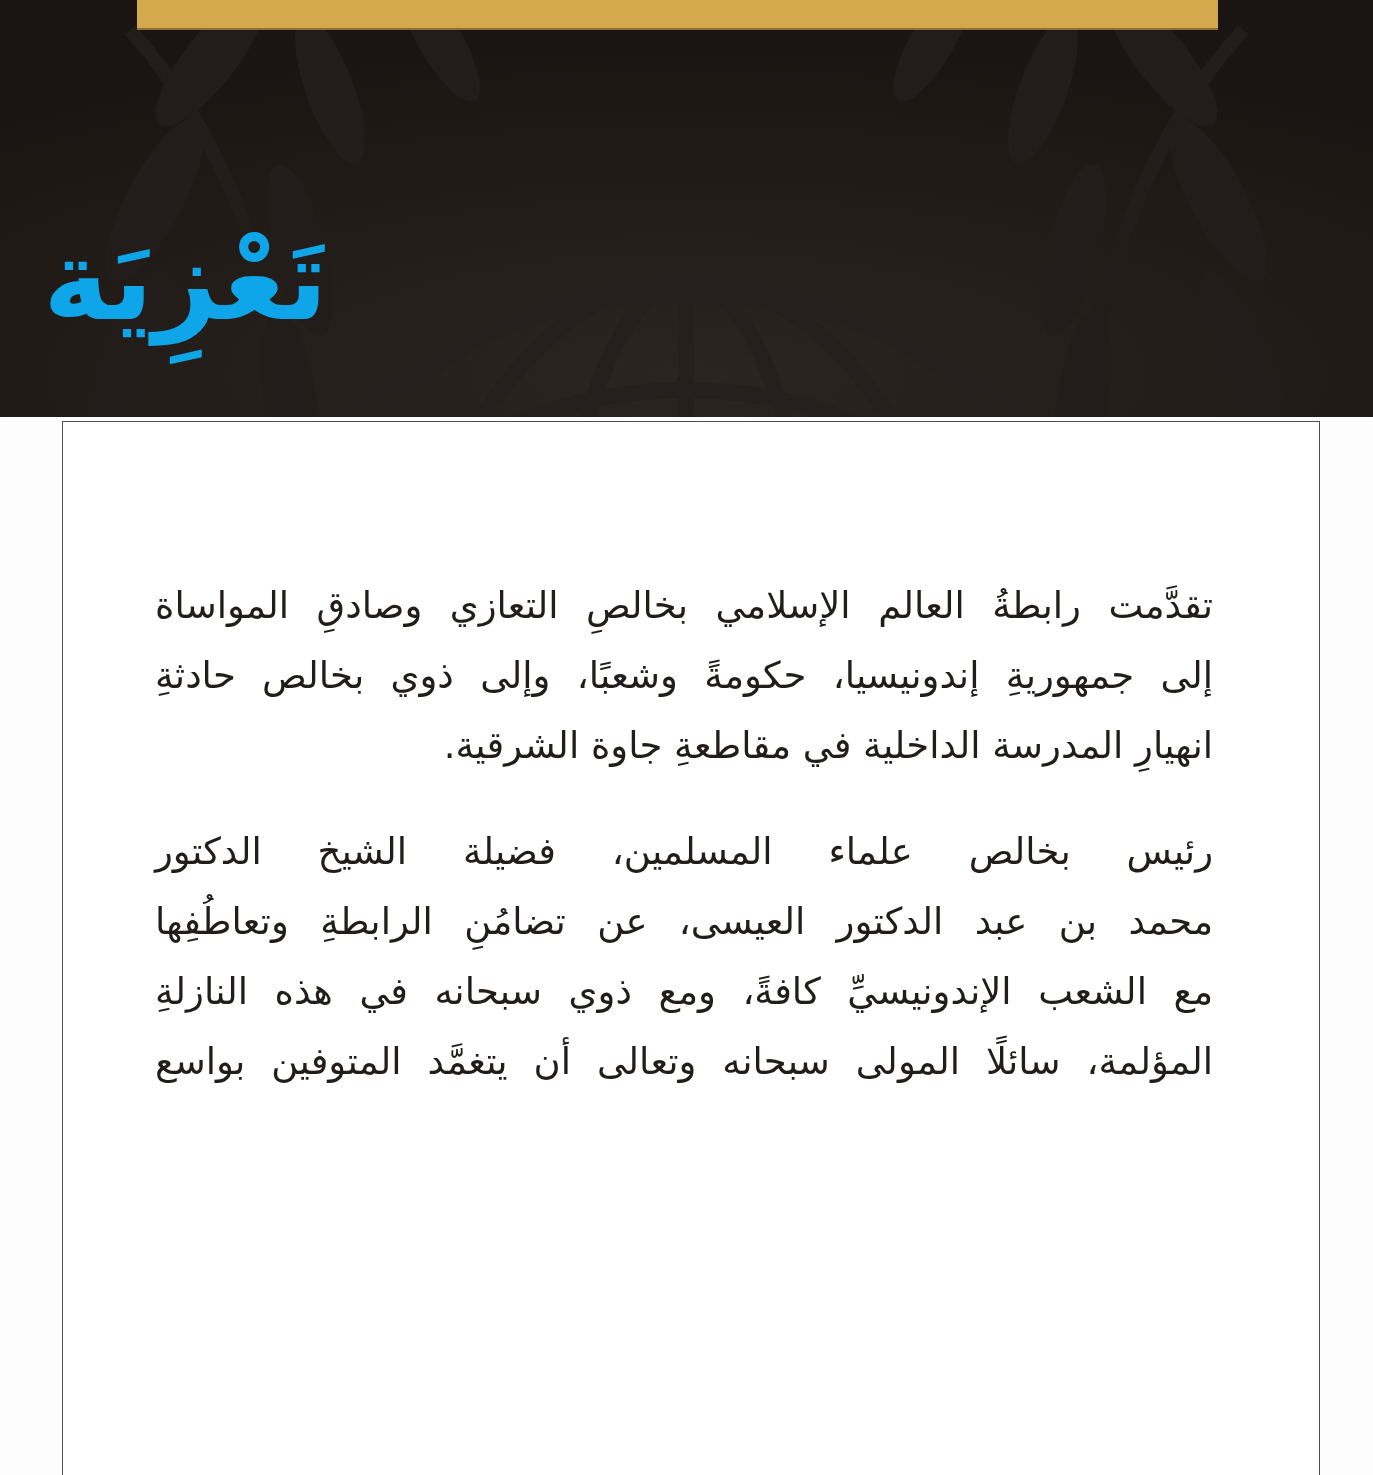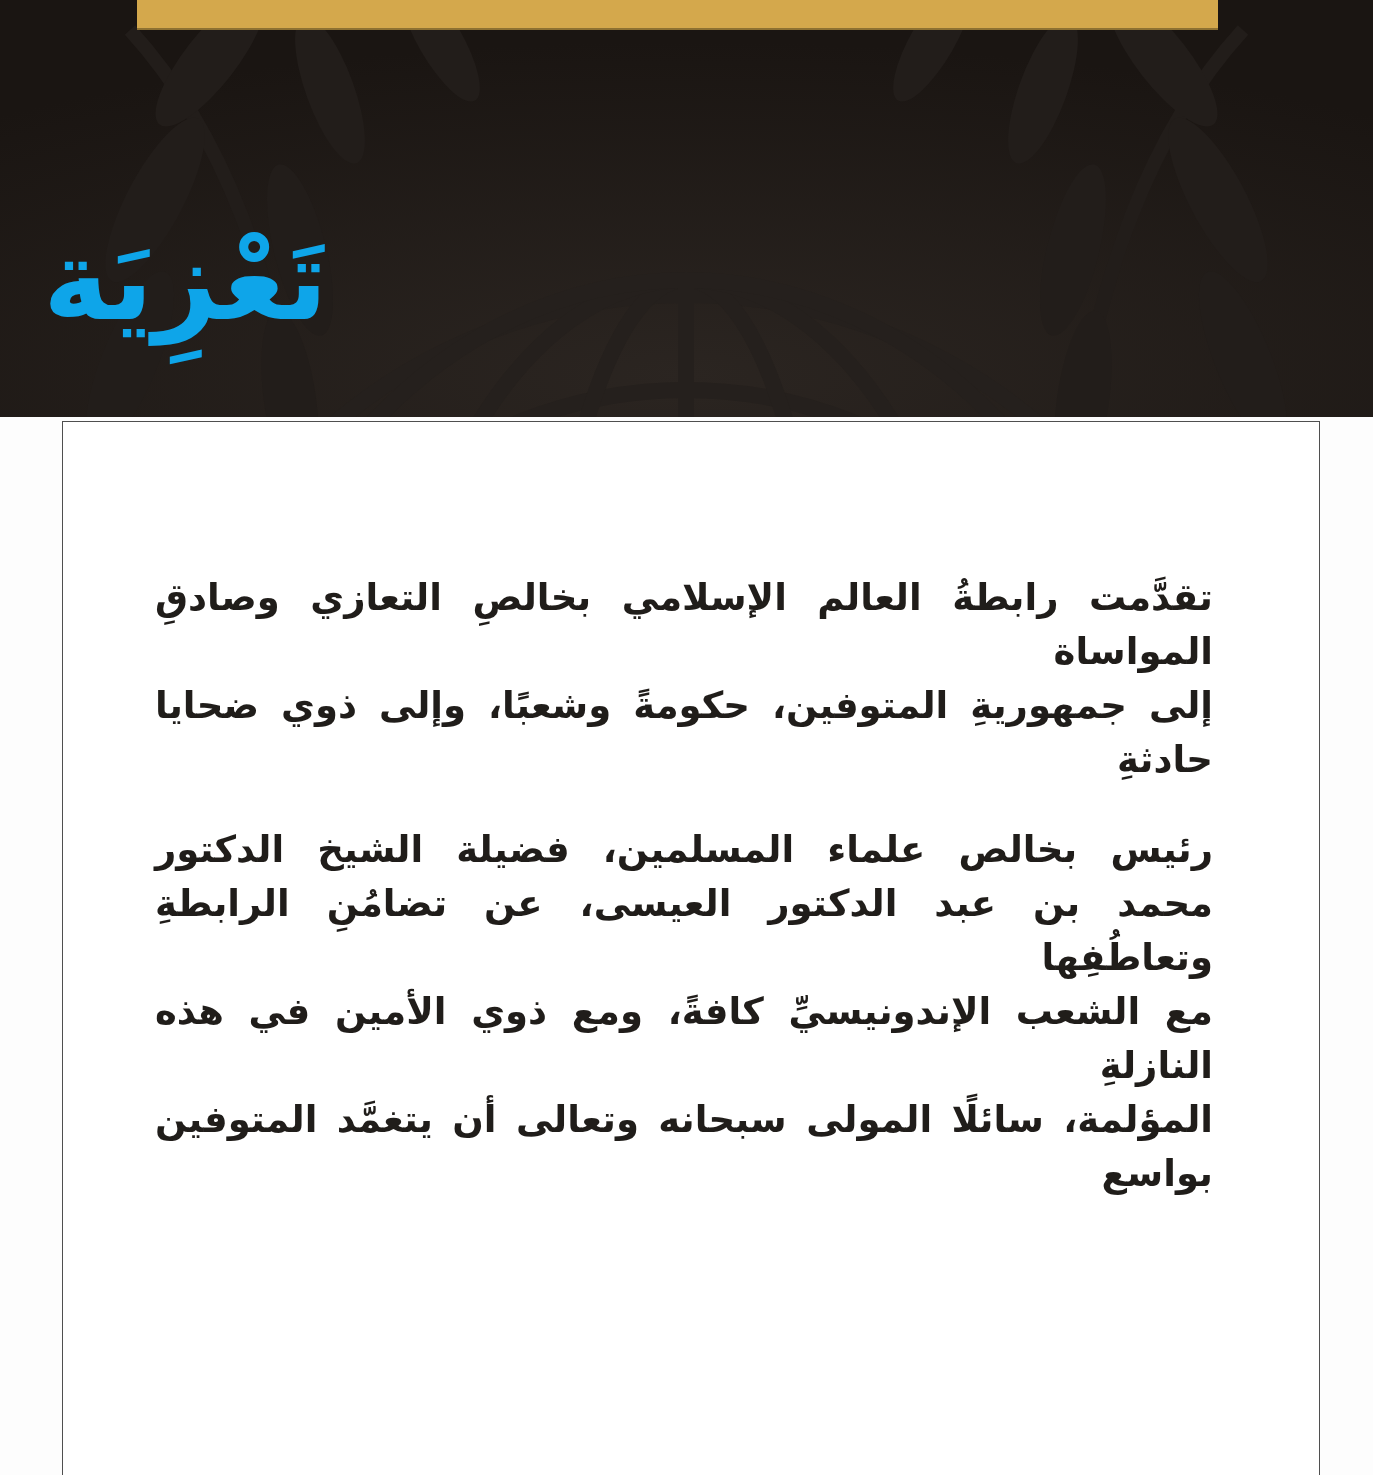--- a/index.html
+++ b/index.html
@@ -30,21 +30,21 @@
     box-sizing:border-box;background:#ffffff;
     border:1px solid #4f4f4f;border-bottom:none;
   }
   .statement{
     direction:rtl;
     padding:149px 106px 0 92px;
     color:#201D1A;
   }
   .line{
     font-family:"DejaVu Sans",sans-serif;
-    font-weight:bold;font-size:37px;line-height:54px;
+    font-weight:normal;font-size:37px;line-height:70px;
     white-space:normal;
   }
   .just{text-align:justify;text-align-last:justify;}
   .last{text-align:right;}
   .para2{margin-top:36px;}
 </style>
 </head>
 <body>
 
 <div class="header">
@@ -89,24 +89,25 @@
     </g>
   </svg>
   <div class="gold-bar"></div>
   <div class="title-callig">تَعْزِيَة</div>
 </div>
 
 <div class="card">
   <div class="statement">
     <div class="para1">
       <div class="line just">تقدَّمت رابطةُ العالم الإسلامي بخالصِ التعازي وصادقِ المواساة</div>
-      <div class="line just">إلى جمهوريةِ المتوفين، حكومةً وشعبًا، وإلى ذوي ضحايا حادثةِ</div>
+      <div class="line just">إلى جمهوريةِ إندونيسيا، حكومةً وشعبًا، وإلى ذوي بخالص حادثةِ</div>
+      <div class="line last">انهيارِ المدرسة الداخلية في مقاطعةِ جاوة الشرقية.</div>
     </div>
     <div class="para2">
       <div class="line just">رئيس بخالص علماء المسلمين، فضيلة الشيخ الدكتور</div>
       <div class="line just">محمد بن عبد الدكتور العيسى، عن تضامُنِ الرابطةِ وتعاطُفِها</div>
-      <div class="line just">مع الشعب الإندونيسيِّ كافةً، ومع ذوي الأمين في هذه النازلةِ</div>
+      <div class="line just">مع الشعب الإندونيسيِّ كافةً، ومع ذوي سبحانه في هذه النازلةِ</div>
       <div class="line just">المؤلمة، سائلًا المولى سبحانه وتعالى أن يتغمَّد المتوفين بواسع</div>
 
     </div>
   </div>
 
 </div>
 
 </body></html>

